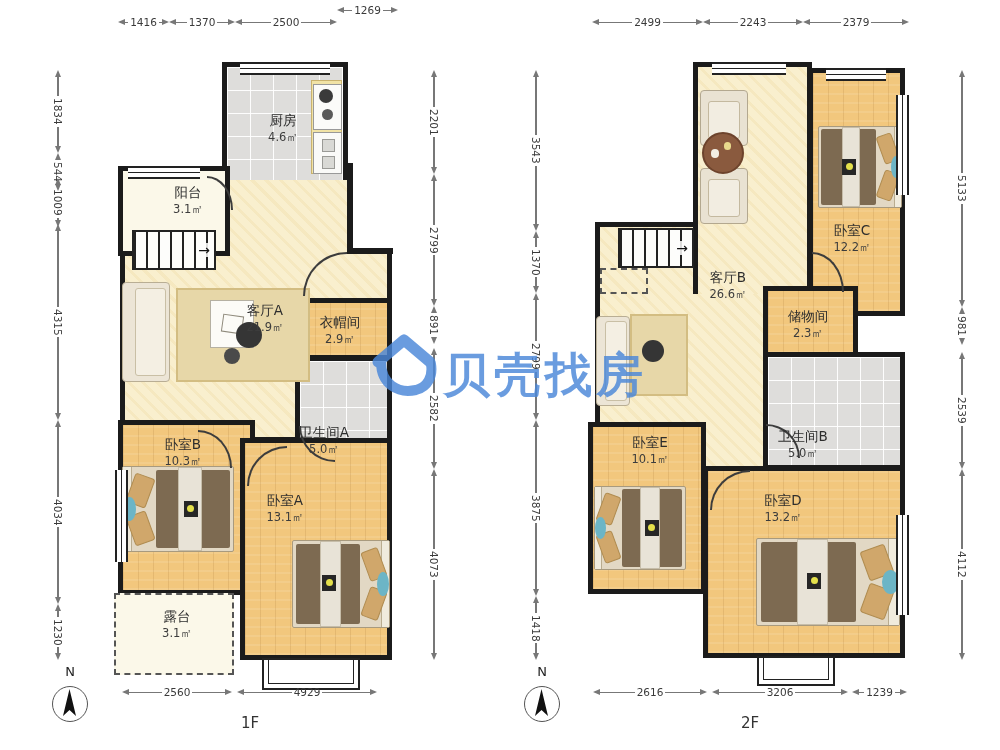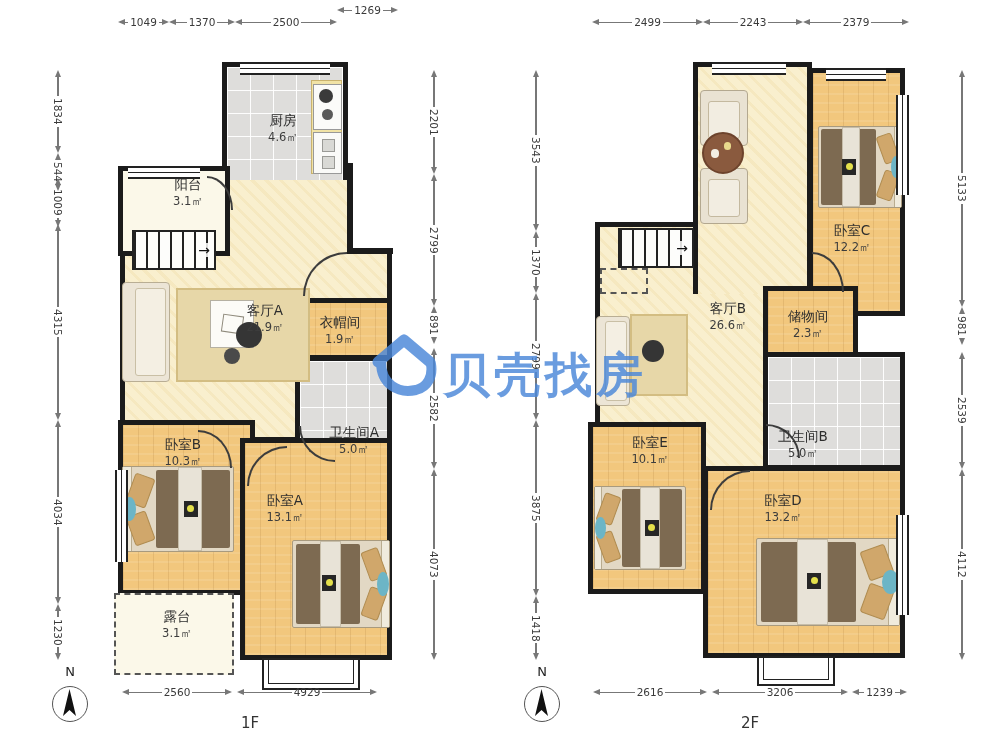--- a/index.html
+++ b/index.html
@@ -136,53 +136,53 @@
     <div class="door tr" style="left:198px;top:430px;width:34px;height:38px"></div>
 
     <div class="winh" style="left:240px;top:62px;width:90px"></div>
     <div class="winh" style="left:128px;top:166px;width:72px"></div>
     <div class="winv" style="left:115px;top:470px;height:92px"></div>
 
     <div class="rlabel" style="left:283px;top:112px">
         <div class="n">厨房</div>
         <div class="a">4.6㎡</div>
       </div>
-    <div class="rlabel" style="left:188px;top:176px">
+    <div class="rlabel" style="left:188px;top:184px">
         <div class="n">阳台</div>
         <div class="a">3.1㎡</div>
       </div>
     <div class="rlabel" style="left:265px;top:302px">
         <div class="n">客厅A</div>
         <div class="a">21.9㎡</div>
       </div>
     <div class="rlabel" style="left:340px;top:314px">
         <div class="n">衣帽间</div>
-        <div class="a">1.9㎡</div>
-      </div>
-    <div class="rlabel" style="left:354px;top:424px">
+        <div class="a">2.9㎡</div>
+      </div>
+    <div class="rlabel" style="left:324px;top:424px">
         <div class="n">卫生间A</div>
         <div class="a">5.0㎡</div>
       </div>
     <div class="rlabel" style="left:183px;top:436px">
         <div class="n">卧室B</div>
         <div class="a">10.3㎡</div>
       </div>
     <div class="rlabel" style="left:285px;top:492px">
         <div class="n">卧室A</div>
         <div class="a">13.1㎡</div>
       </div>
     <div class="rlabel" style="left:177px;top:608px">
         <div class="n">露台</div>
         <div class="a">3.1㎡</div>
       </div>
 
     <div class="dim" style="left:118px;top:16px;width:51px">
         <i class="ah al"></i>
         <i class="ln"></i>
-        <b>1049</b>
+        <b>1416</b>
         <i class="ln"></i>
         <i class="ah ar"></i>
       </div>
     <div class="dim" style="left:169px;top:16px;width:66px">
         <i class="ah al"></i>
         <i class="ln"></i>
         <b>1370</b>
         <i class="ln"></i>
         <i class="ah ar"></i>
       </div>
@@ -348,21 +348,21 @@
 
     <div class="door tr" style="left:812px;top:252px;width:32px;height:40px"></div>
     <div class="door tr" style="left:766px;top:424px;width:34px;height:34px"></div>
     <div class="door tl" style="left:710px;top:470px;width:40px;height:40px"></div>
 
     <div class="winh" style="left:712px;top:62px;width:74px"></div>
     <div class="winh" style="left:826px;top:68px;width:60px"></div>
     <div class="winv" style="left:896px;top:95px;height:100px"></div>
     <div class="winv" style="left:896px;top:515px;height:100px"></div>
 
-    <div class="rlabel" style="left:728px;top:300px">
+    <div class="rlabel" style="left:728px;top:269px">
         <div class="n">客厅B</div>
         <div class="a">26.6㎡</div>
       </div>
     <div class="rlabel" style="left:852px;top:222px">
         <div class="n">卧室C</div>
         <div class="a">12.2㎡</div>
       </div>
     <div class="rlabel" style="left:808px;top:308px">
         <div class="n">储物间</div>
         <div class="a">2.3㎡</div>

